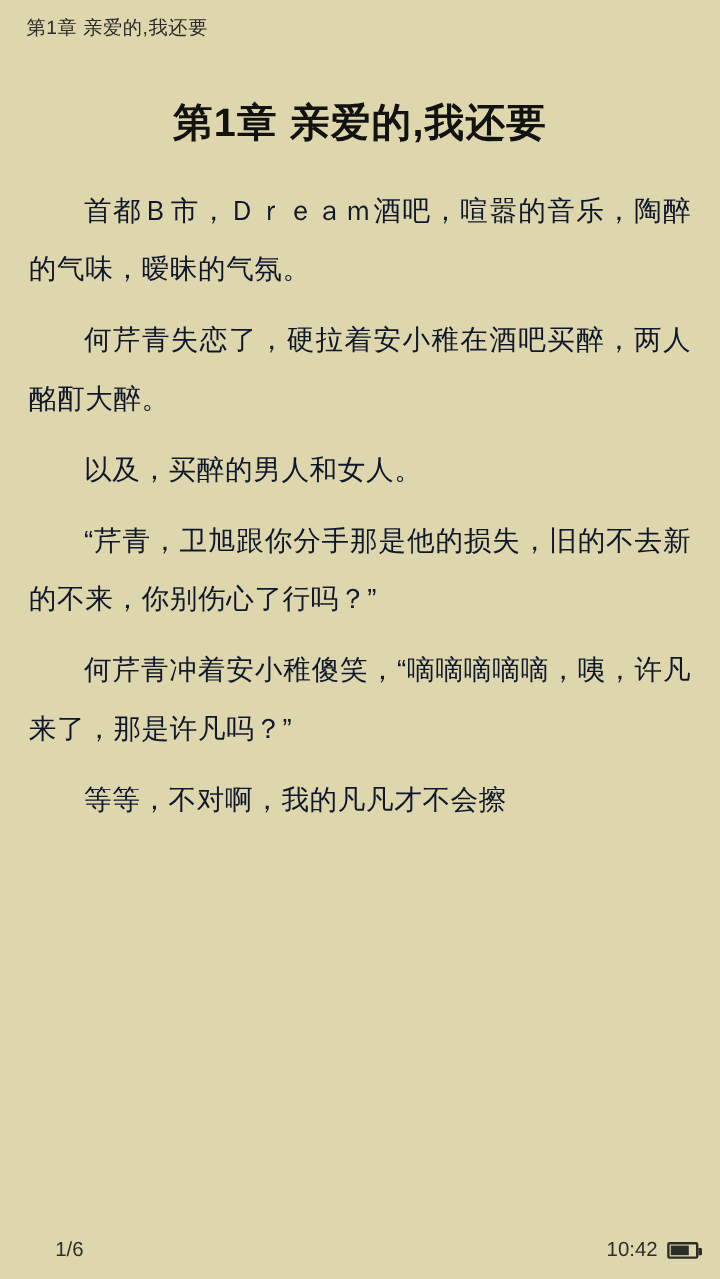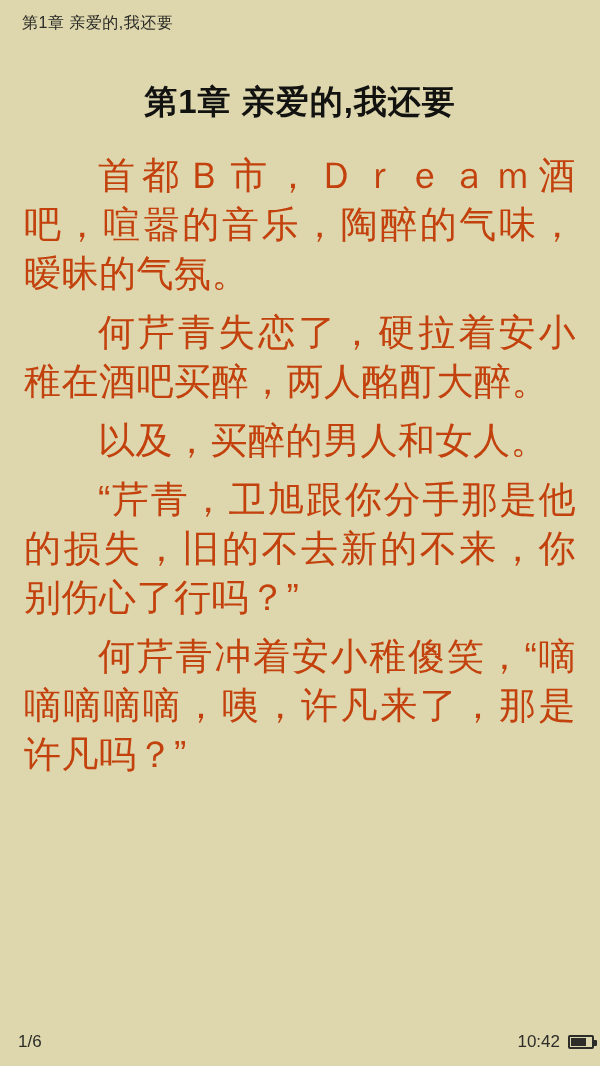--- a/index.html
+++ b/index.html
@@ -46,38 +46,39 @@
   }
   .chapter-title {
     font-size: 33px;
     font-weight: bold;
     text-align: center;
     margin: 34px 0 26px 0;
     letter-spacing: 1px;
     color: #121210;
   }
   .para {
-    font-size: 37px;
+    font-size: 23px;
     line-height: 49px;
     text-indent: 2em;
     margin: 0 0 10px 0;
     letter-spacing: 0.5px;
-    color: #c2410c;
+    color: #0f172a;
     text-align: justify;
   }
   .footer {
     height: 44px;
     flex: 0 0 44px;
     display: flex;
     align-items: center;
     justify-content: space-between;
-    padding: 0 6px 4px 18px;
+    padding: 0 18px 4px 18px;
     box-sizing: border-box;
     font-size: 17px;
     color: #2c2c28;
+    margin-left: 28px;
   }
   .footer-right {
     display: flex;
     align-items: center;
     gap: 8px;
     text-align: right;
   }
   .battery {
     width: 26px;
     height: 14px;
@@ -115,20 +116,21 @@
     <div class="header-title">第1章 亲爱的,我还要</div>
   </div>
 
   <div class="content">
     <h1 class="chapter-title">第1章 亲爱的,我还要</h1>
     <p class="para">首都Ｂ市，Ｄｒｅａｍ酒吧，喧嚣的音乐，陶醉的气味，暧昧的气氛。</p>
     <p class="para">何芹青失恋了，硬拉着安小稚在酒吧买醉，两人酩酊大醉。</p>
     <p class="para">以及，买醉的男人和女人。</p>
     <p class="para">“芹青，卫旭跟你分手那是他的损失，旧的不去新的不来，你别伤心了行吗？”</p>
     <p class="para">何芹青冲着安小稚傻笑，“嘀嘀嘀嘀嘀，咦，许凡来了，那是许凡吗？”</p>
+    <p class="para">等等，不对啊，我的凡凡才不会擦</p>
   </div>
 
   <div class="footer">
     <div class="footer-left">1/6</div>
     <div class="footer-right">
       <span>10:42</span>
       <span class="battery">
         <span class="battery-fill"></span>
       </span>
     </div>

